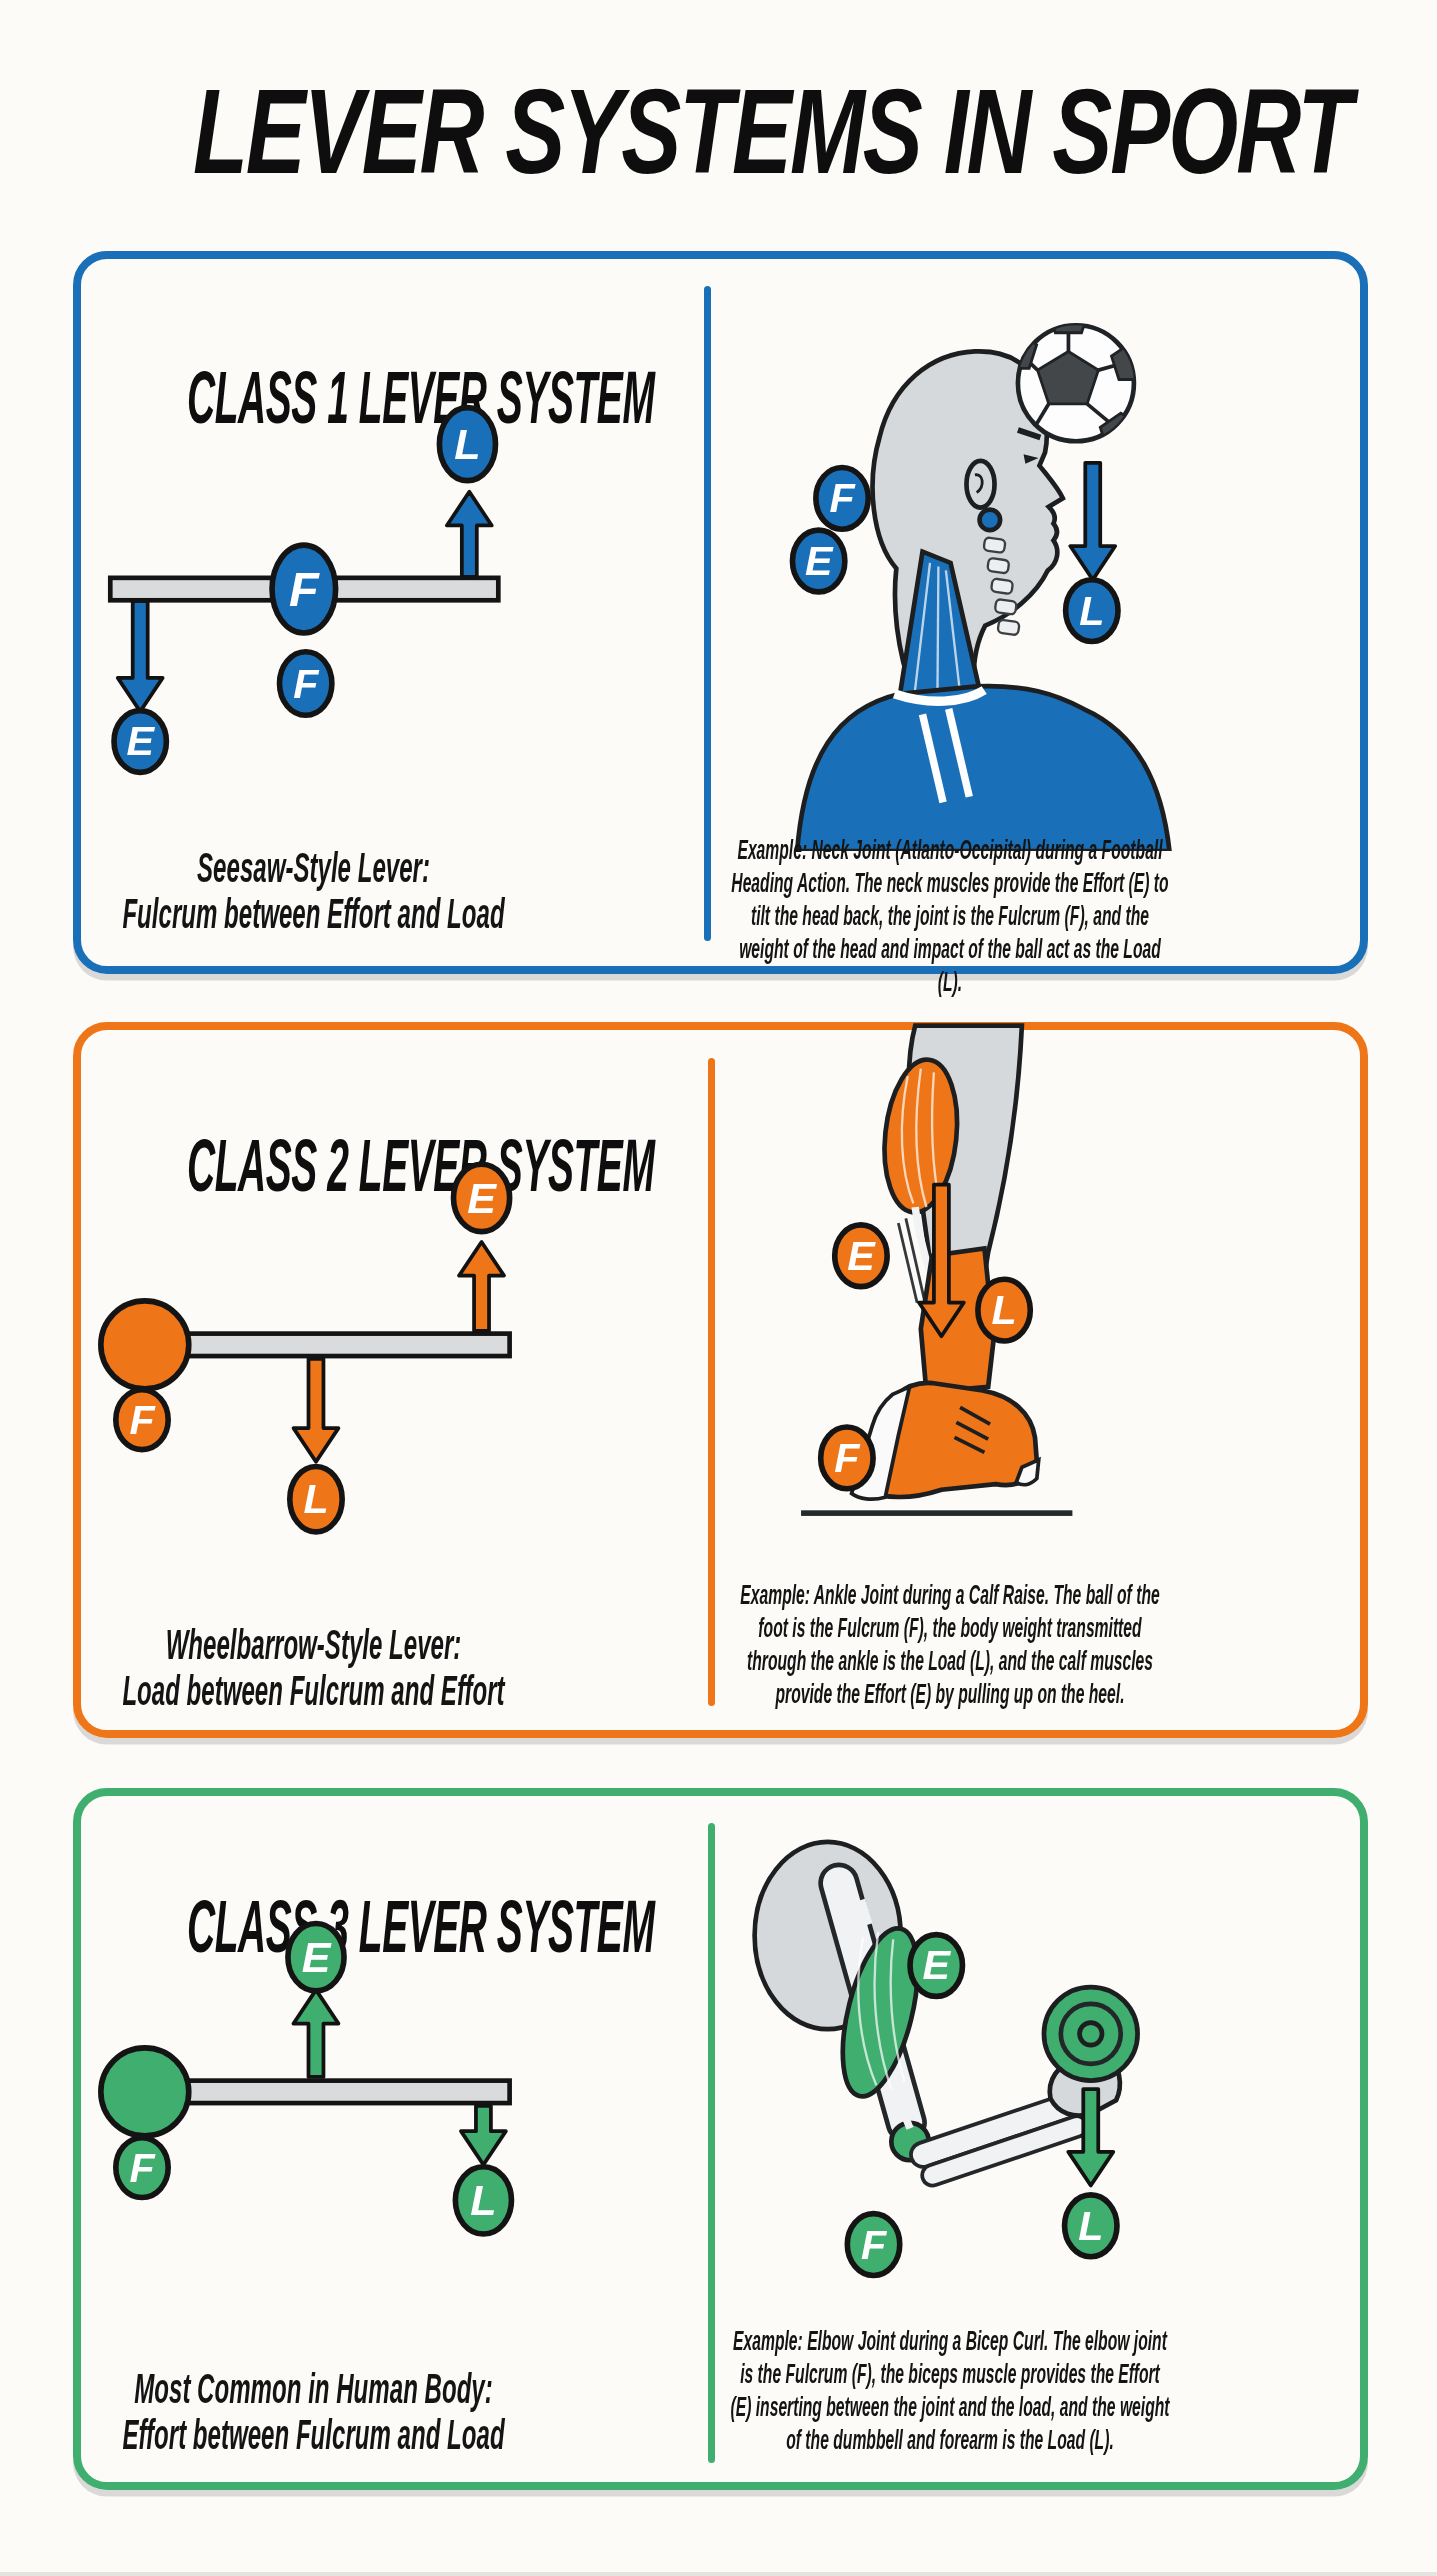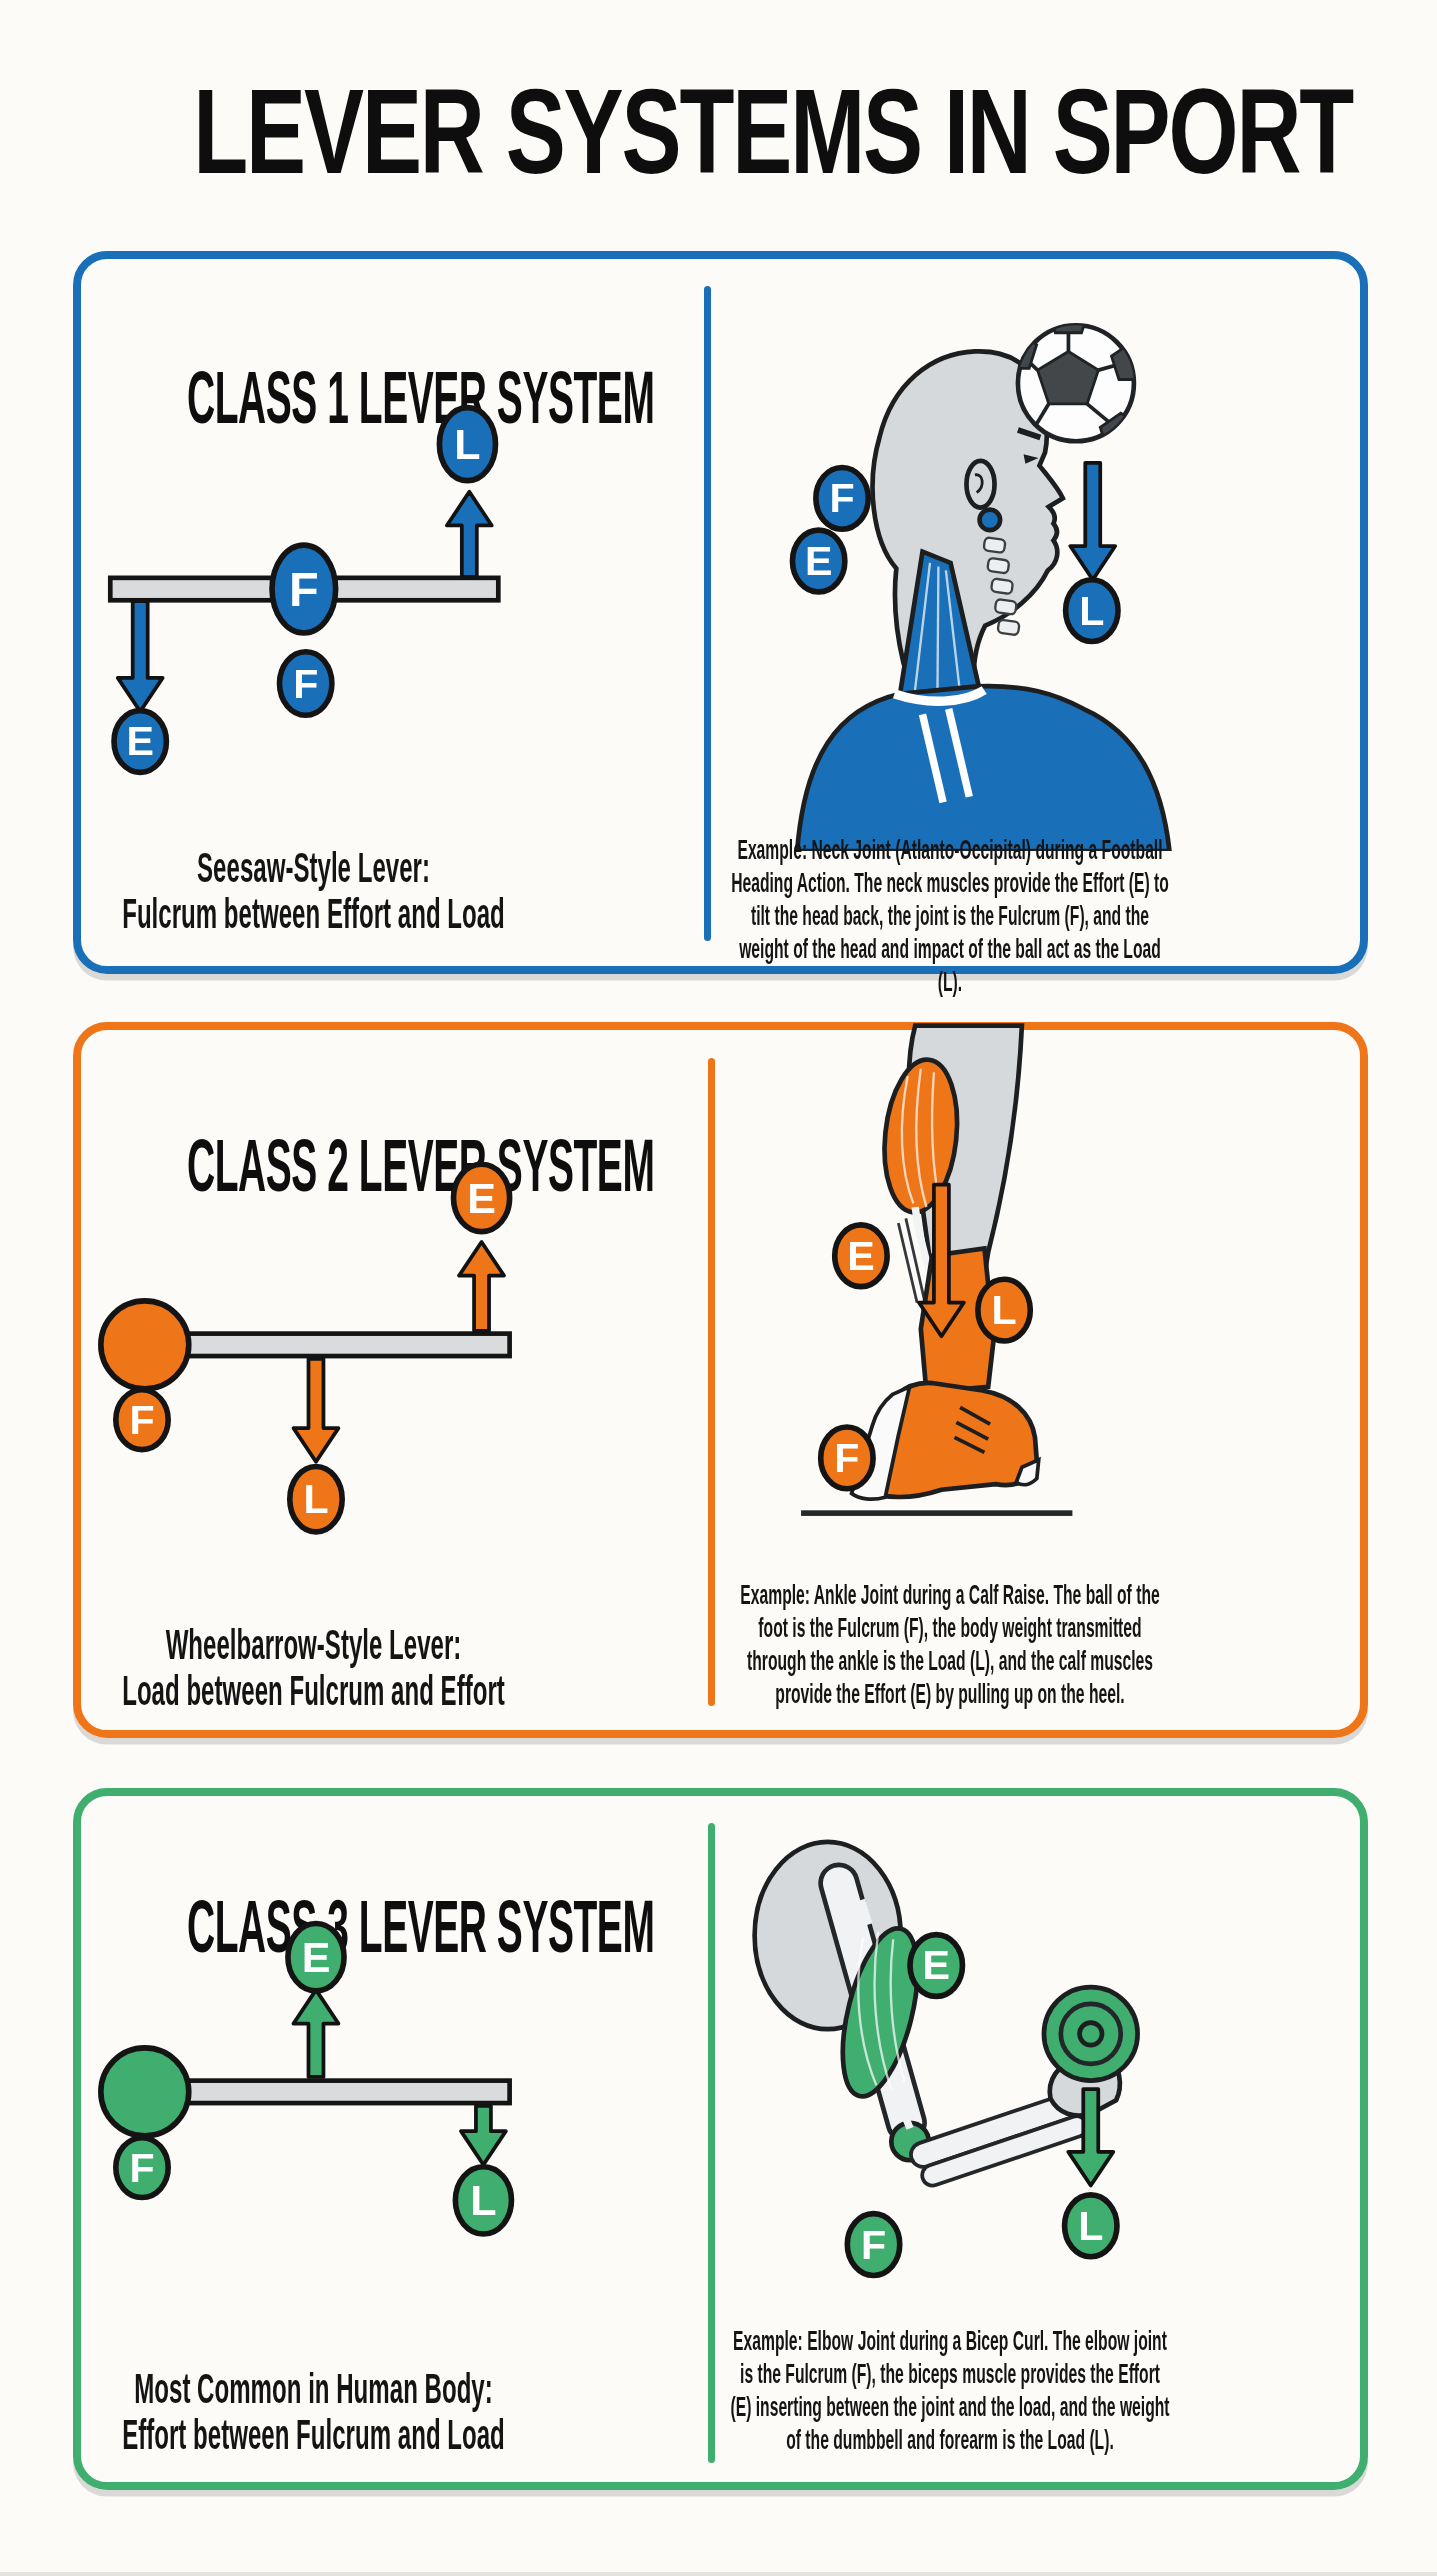--- a/index.html
+++ b/index.html
@@ -1,18 +1,18 @@
 <!DOCTYPE html>
 <html style="font-size:15px"><head>
 <meta charset="utf-8">
 <style>
   html,body{margin:0;padding:0;background:#fcfbf8;}
   .poster{
     position:relative;width:1438px;height:2576px;overflow:hidden;
-    background:#fcfbf8;font-family:"Liberation Sans",sans-serif;color:#141414;
+    background:#fcfbf8;font-family:"Liberation Sans",sans-serif;color:#141414;font-style:italic;
   }
   .title{position:absolute;top:62px;left:0;width:1438px;text-align:center;}
   .title span{
     display:inline-block;font-size:120px;font-weight:bold;letter-spacing:-2.8px;
     transform:scaleX(.75);transform-origin:50% 50%;white-space:nowrap;color:#0e0e0e;
   }
   section.panel{position:absolute;inset:0;}
   .panel-box{
     position:absolute;left:73px;width:1295px;box-sizing:border-box;
     border:8.4px solid var(--ac);border-radius:34px;

